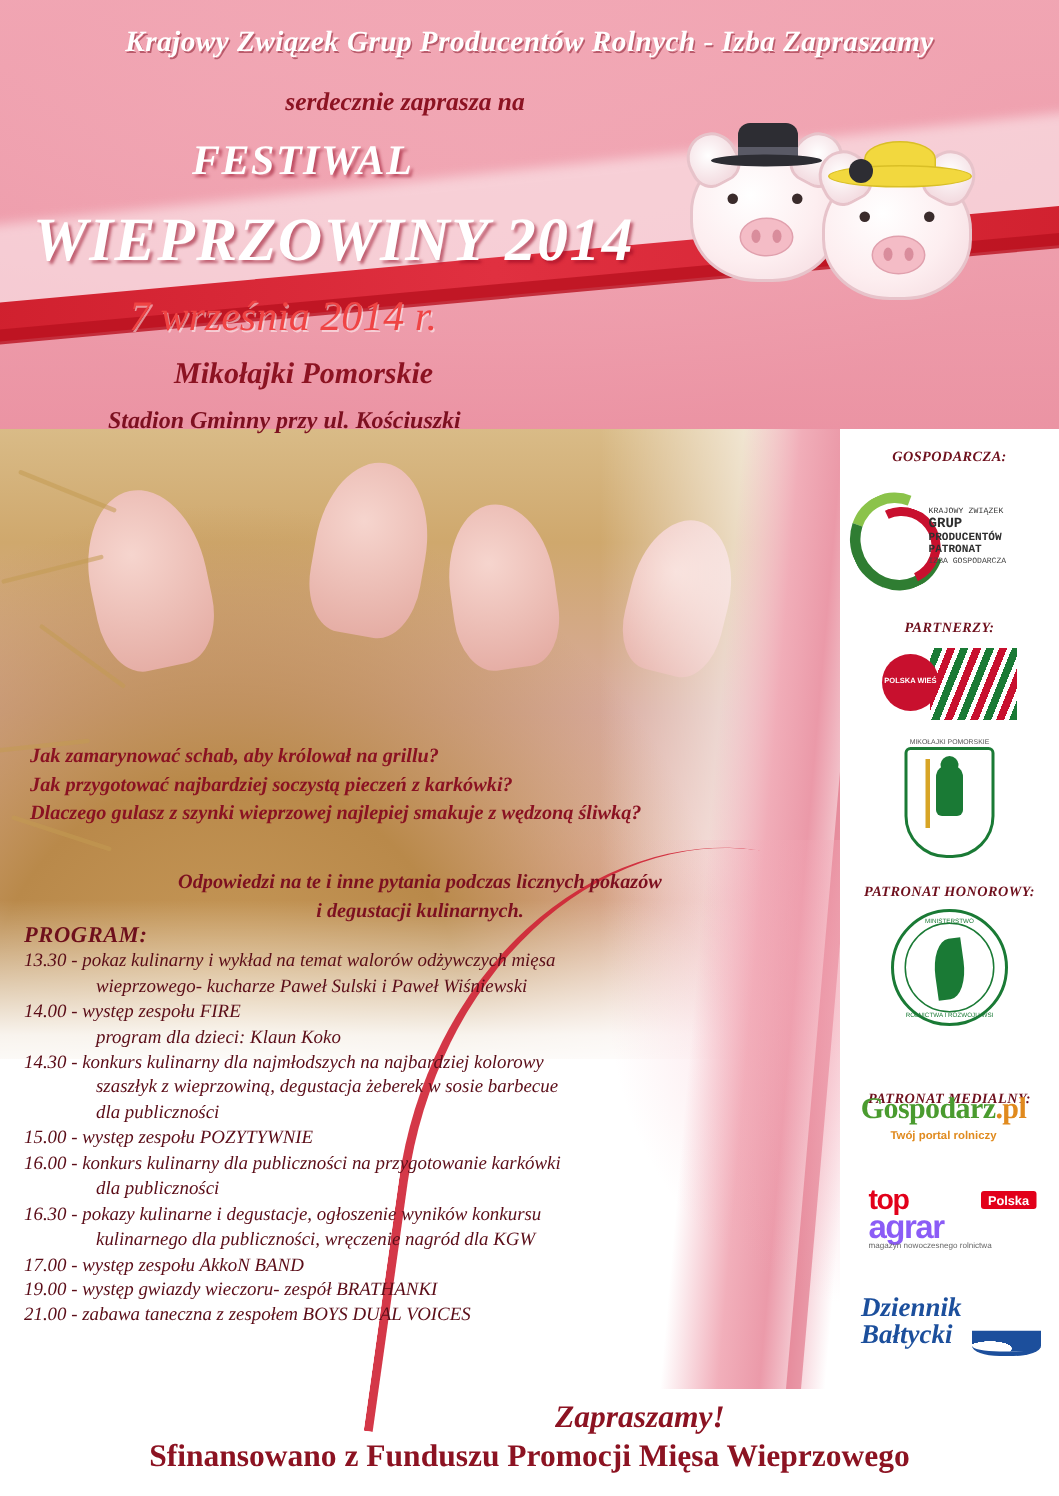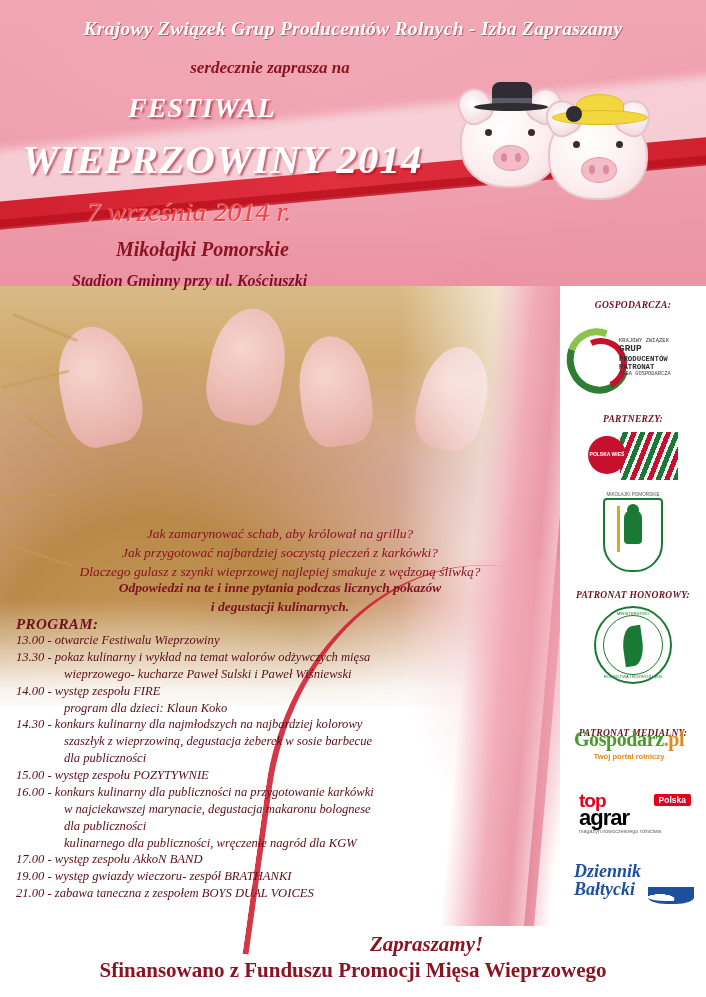--- a/index.html
+++ b/index.html
@@ -275,25 +275,25 @@
     border: 1px solid #d9bf26;
   }
   .bonnet .flower {
     position: absolute; left: 6px; top: 12px;
     width: 16px; height: 16px; background: #2d2d33; border-radius: 50%;
   }
 
   
   .questions {
     position: absolute;
-    left: 20px; top: 524px;
+    left: 20px; top: 494px;
     width: 520px;
-    text-align: center;
+    text-align: left;
     font-size: 13.5px;
-    font-weight: normal;
+    font-weight: bold;
     font-style: italic;
     color: #8a1222;
     line-height: 1.42;
   }
   .answers {
     position: absolute;
     left: 20px; top: 578px;
     width: 520px;
     text-align: center;
     font-size: 13.5px;
@@ -476,21 +476,21 @@
 
   .topagrar { position: relative; width: 120px; height: 46px; margin: 0 auto; }
   .topagrar .top {
     position: absolute; left: 6px; top: 0;
     font-family: "Liberation Sans", sans-serif;
     font-size: 19px; font-weight: bold; color: #e2001a; letter-spacing: -1px;
   }
   .topagrar .agrar {
     position: absolute; left: 6px; top: 15px;
     font-family: "Liberation Sans", sans-serif;
-    font-size: 22px; font-weight: bold; color: #000000; letter-spacing: -1px;
+    font-size: 22px; font-weight: bold; color: #8b5cf6; letter-spacing: -1px;
   }
   .topagrar .pl {
     position: absolute; right: 2px; top: 4px;
     background: #e2001a; color: #fff; font-size: 8.5px; font-weight: bold;
     padding: 1px 5px; border-radius: 2px;
     font-family: "Liberation Sans", sans-serif;
   }
   .topagrar .tag {
     position: absolute; left: 6px; top: 38px;
     font-family: "Liberation Sans", sans-serif;
@@ -590,32 +590,31 @@
     <div>Jak przygotować najbardziej soczystą pieczeń z karkówki?</div>
     <div>Dlaczego gulasz z szynki wieprzowej najlepiej smakuje z wędzoną śliwką?</div>
   </div>
   <div class="answers">
     <div>Odpowiedzi na te i inne pytania podczas licznych pokazów</div>
     <div>i degustacji kulinarnych.</div>
   </div>
 
   <div class="program-title">PROGRAM:</div>
   <div class="program">
-    <div class="row">13.00 - otwarcie Festiwalu Wieprzowiny</div>
     <div class="row">13.30 - pokaz kulinarny i wykład na temat walorów odżywczych mięsa</div>
     <div class="row indent">wieprzowego- kucharze Paweł Sulski i Paweł Wiśniewski</div>
     <div class="row">14.00 - występ zespołu FIRE</div>
     <div class="row indent">program dla dzieci: Klaun Koko</div>
     <div class="row">14.30 - konkurs kulinarny dla najmłodszych na najbardziej kolorowy</div>
     <div class="row indent">szaszłyk z wieprzowiną, degustacja żeberek w sosie barbecue</div>
     <div class="row indent">dla publiczności</div>
     <div class="row">15.00 - występ zespołu POZYTYWNIE</div>
     <div class="row">16.00 - konkurs kulinarny dla publiczności na przygotowanie karkówki</div>
-    <div class="row indent">w najciekawszej marynacie, degustacja makaronu bolognese</div>
     <div class="row indent">dla publiczności</div>
+    <div class="row">16.30 - pokazy kulinarne i degustacje, ogłoszenie wyników konkursu</div>
     <div class="row indent">kulinarnego dla publiczności, wręczenie nagród dla KGW</div>
     <div class="row">17.00 - występ zespołu AkkoN BAND</div>
     <div class="row">19.00 - występ gwiazdy wieczoru- zespół BRATHANKI</div>
     <div class="row">21.00 - zabawa taneczna z zespołem BOYS DUAL VOICES</div>
   </div>
 
   <div class="zapraszamy">Zapraszamy!</div>
   <div class="footer">Sfinansowano z Funduszu Promocji Mięsa Wieprzowego</div>
 
   <div class="sp-head" style="top:300px;">GOSPODARCZA:</div>

